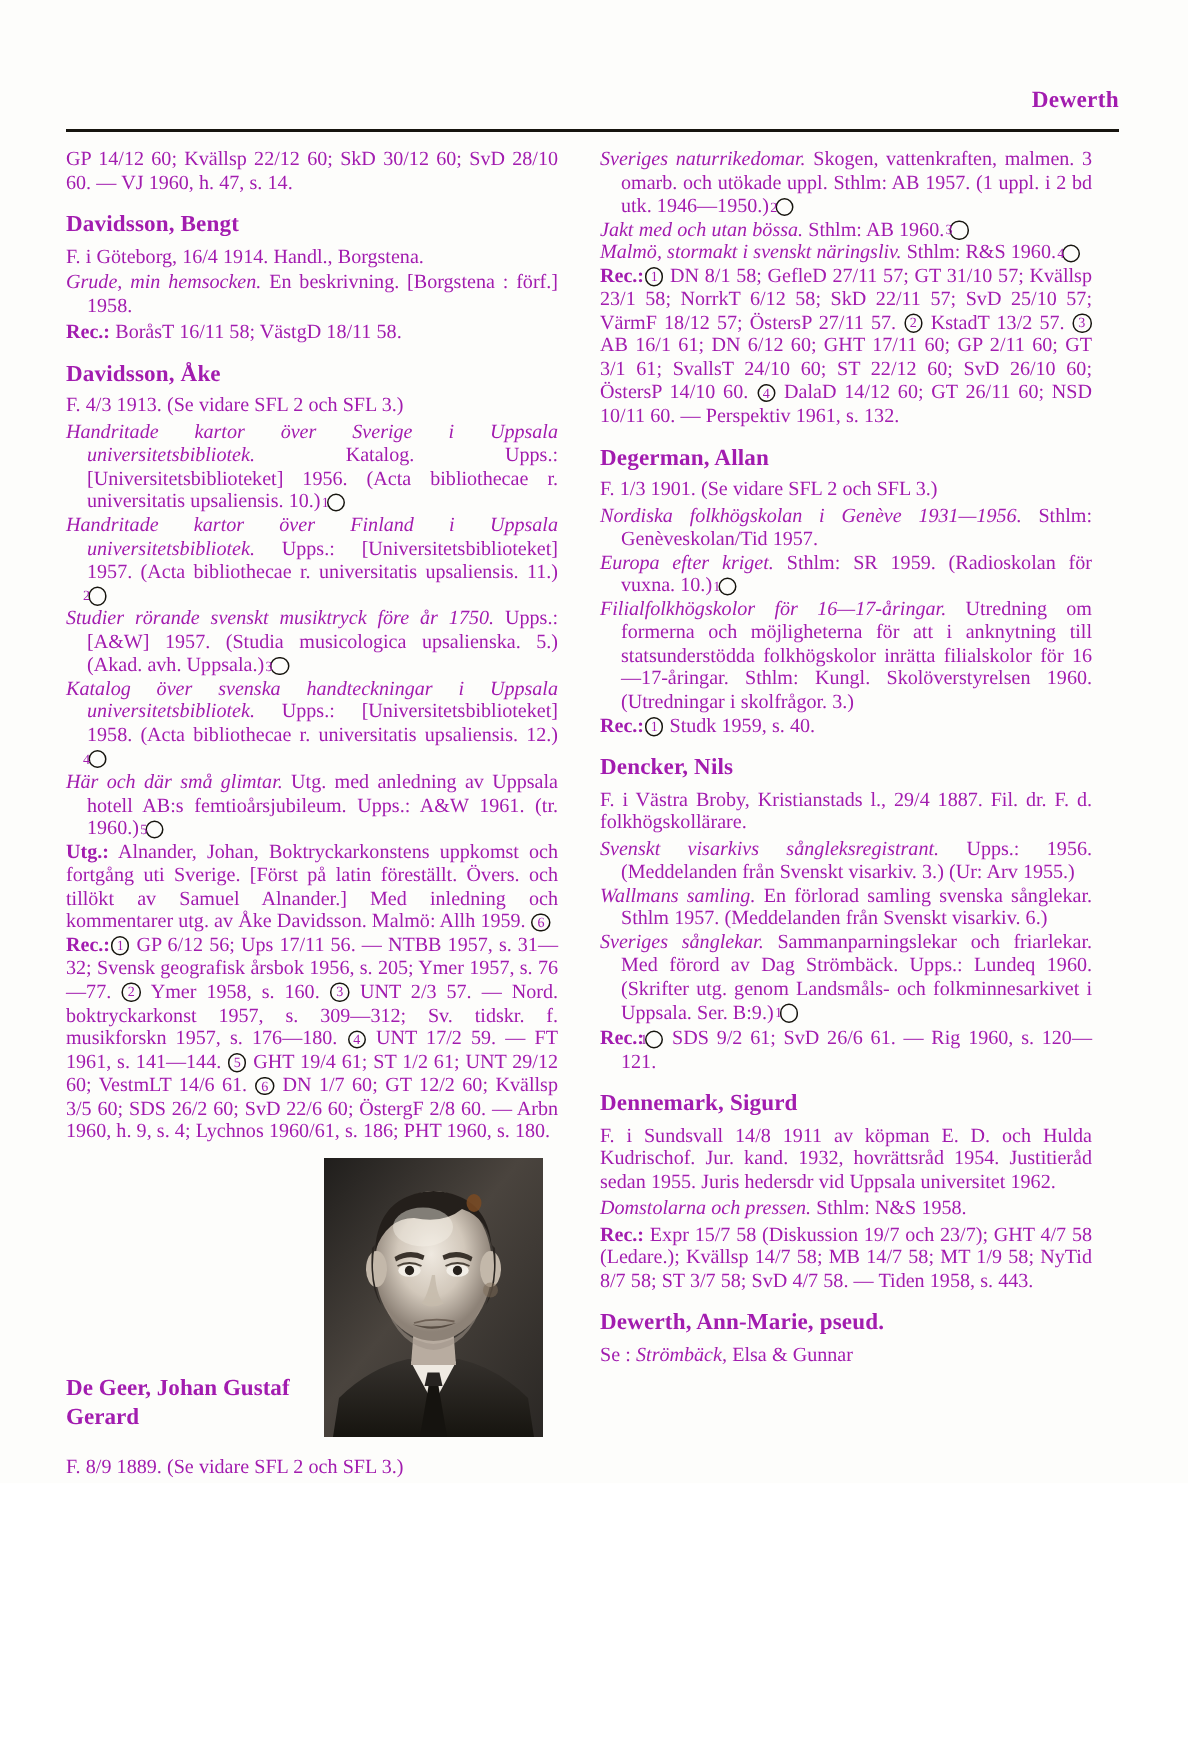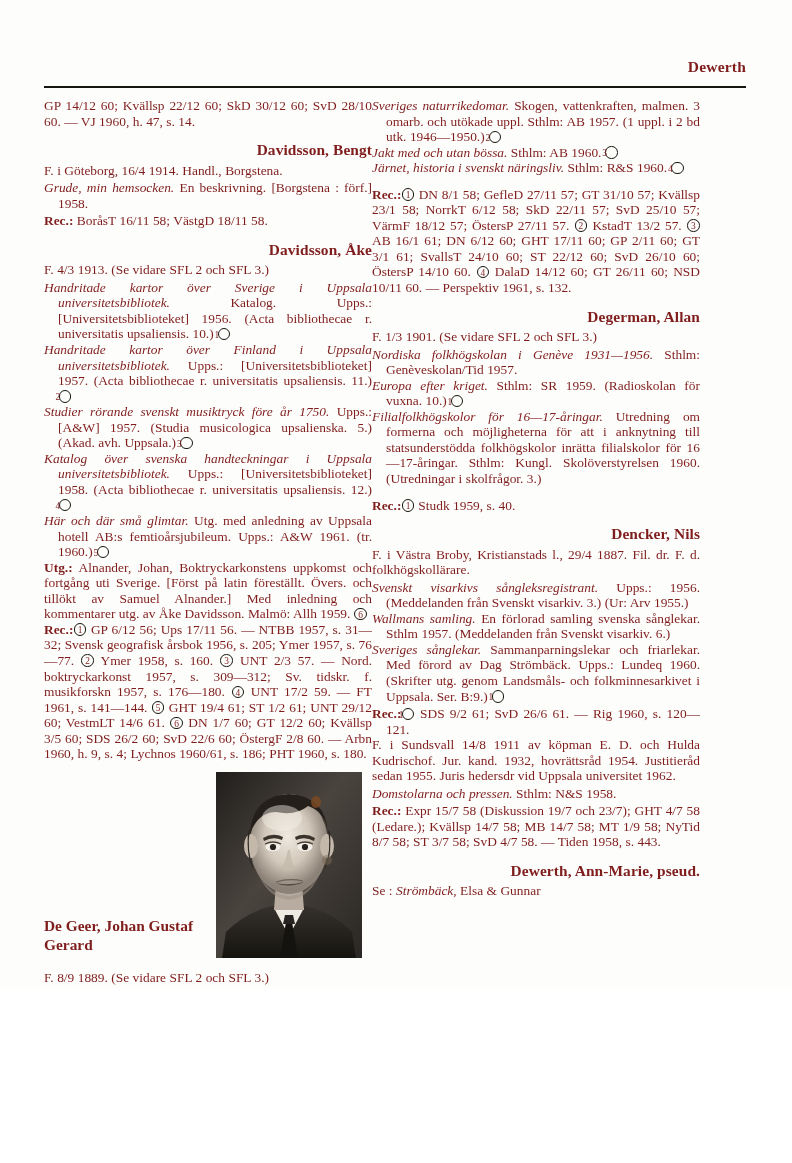--- a/index.html
+++ b/index.html
@@ -7,21 +7,21 @@
     margin: 0;
     padding: 0;
     background: #ffffff;
   }
   .page {
     position: relative;
     width: 792px;
     height: 989px;
     background: #fdfdfb;
     font-family: "Liberation Serif", "DejaVu Serif", serif;
-    color: #7f1d1d;
+    color: #a21caf;
     overflow: hidden;
     text-decoration: underline;
   }
   
   .running-head {
     position: absolute;
     left: 44px;
     top: 58px;
     width: 702px;
     text-align: right;
@@ -43,45 +43,45 @@
     left: 44px;
     top: 98px;
     width: 702px;
   }
   .col {
     position: absolute;
     top: 0;
     width: 328px;
   }
   .col-left  { left: 0px; }
-  .col-right { left: 328px; }
+  .col-right { left: 356px; }
 
   
   .p {
     font-size: 13.4px;
     line-height: 15.55px;
     text-align: justify;
     margin: 0 0 0 0;
     word-spacing: 0.1px;
     -webkit-hyphens: none;
     hyphens: none;
   }
   .p.hang {
     padding-left: 14px;
     text-indent: -14px;
   }
   .gap-s { margin-top: 2px; }
-  .gap-m { margin-top: 11px; }
+  .gap-m { margin-top: 0; }
 
   .entry-name {
     font-weight: bold;
     font-size: 15.4px;
     line-height: 18px;
     margin: 12px 0 3.5px 0;
-    text-align: right;
+    text-align: left;
     letter-spacing: 0.1px;
   }
   .ttl { font-style: italic; }
   .bld { font-weight: bold; }
 
   
   .circ {
     display: inline-block;
     border: 1.1px solid #17150f;
     border-radius: 50%;
@@ -240,38 +240,39 @@
       </div>
 
     </div>
 
     <div class="col col-right">
 
       <div class="p hang"><span class="ttl">Sveriges naturrikedomar.</span><span> Skogen, vattenkraften, malmen. 3 omarb. och utökade uppl. Sthlm: AB 1957. (1 uppl. i 2 bd utk. 1946—1950.) </span><span class="circ">2</span></div>
 
       <div class="p hang"><span class="ttl">Jakt med och utan bössa.</span><span> Sthlm: AB 1960. </span><span class="circ">3</span></div>
 
-      <div class="p hang"><span class="ttl">Järnet, historia i svenskt näringsliv.</span><span> Sthlm: R&amp;S 1960. </span><span class="circ">4</span></div>
+      <div class="p hang"><span class="ttl">Malmö, stormakt i svenskt näringsliv.</span><span> Sthlm: R&amp;S 1960. </span><span class="circ">4</span></div>
 
       <div class="p gap-m"><span class="bld">Rec.:</span><span class="circ">1</span><span> DN 8/1 58; GefleD 27/11 57; GT 31/10 57; Kvällsp 23/1 58; NorrkT 6/12 58; SkD 22/11 57; SvD 25/10 57; VärmF 18/12 57; ÖstersP 27/11 57. </span><span class="circ">2</span><span> KstadT 13/2 57. </span><span class="circ">3</span><span> AB 16/1 61; DN 6/12 60; GHT 17/11 60; GP 2/11 60; GT 3/1 61; SvallsT 24/10 60; ST 22/12 60; SvD 26/10 60; ÖstersP 14/10 60. </span><span class="circ">4</span><span> DalaD 14/12 60; GT 26/11 60; NSD 10/11 60. — Perspektiv 1961, s. 132.</span></div>
 
       <div class="entry-name">Degerman, Allan</div>
       <div class="p">F. 1/3 1901. (Se vidare SFL 2 och SFL 3.)</div>
       <div class="p hang gap-s"><span class="ttl">Nordiska folkhögskolan i Genève 1931—1956.</span><span> Sthlm: Genèveskolan/Tid 1957.</span></div>
       <div class="p hang"><span class="ttl">Europa efter kriget.</span><span> Sthlm: SR 1959. (Radioskolan för vuxna. 10.) </span><span class="circ">1</span></div>
       <div class="p hang"><span class="ttl">Filialfolkhögskolor för 16—17-åringar.</span><span> Utredning om formerna och möjligheterna för att i anknytning till statsunderstödda folkhögskolor inrätta filialskolor för 16—17-åringar. Sthlm: Kungl. Skolöverstyrelsen 1960. (Utredningar i skolfrågor. 3.)</span></div>
       <div class="p gap-m"><span class="bld">Rec.:</span><span class="circ">1</span><span> Studk 1959, s. 40.</span></div>
 
       <div class="entry-name">Dencker, Nils</div>
       <div class="p">F. i Västra Broby, Kristianstads l., 29/4 1887. Fil. dr. F. d. folkhögskollärare.</div>
       <div class="p hang gap-s"><span class="ttl">Svenskt visarkivs sångleksregistrant.</span><span> Upps.: 1956. (Meddelanden från Svenskt visarkiv. 3.) (Ur: Arv 1955.)</span></div>
       <div class="p hang"><span class="ttl">Wallmans samling.</span><span> En förlorad samling svenska sånglekar. Sthlm 1957. (Meddelanden från Svenskt visarkiv. 6.)</span></div>
       <div class="p hang"><span class="ttl">Sveriges sånglekar.</span><span> Sammanparningslekar och friarlekar. Med förord av Dag Strömbäck. Upps.: Lundeq 1960. (Skrifter utg. genom Landsmåls- och folkminnesarkivet i Uppsala. Ser. B:9.) </span><span class="circ">1</span></div>
       <div class="p hang gap-s"><span class="bld">Rec.:</span><span class="circ">1</span><span> SDS 9/2 61; SvD 26/6 61. — Rig 1960, s. 120—121.</span></div>
 
+      <div class="entry-name">Dennemark, Sigurd</div>
       <div class="p">F. i Sundsvall 14/8 1911 av köpman E. D. och Hulda Kudrischof. Jur. kand. 1932, hovrättsråd 1954. Justitieråd sedan 1955. Juris hedersdr vid Uppsala universitet 1962.</div>
       <div class="p hang gap-s"><span class="ttl">Domstolarna och pressen.</span><span> Sthlm: N&amp;S 1958.</span></div>
       <div class="p gap-s"><span class="bld">Rec.:</span><span> Expr 15/7 58 (Diskussion 19/7 och 23/7); GHT 4/7 58 (Ledare.); Kvällsp 14/7 58; MB 14/7 58; MT 1/9 58; NyTid 8/7 58; ST 3/7 58; SvD 4/7 58. — Tiden 1958, s. 443.</span></div>
 
       <div class="entry-name">Dewerth, Ann-Marie, pseud.</div>
       <div class="p"><span>Se :</span> <span class="ttl">Strömbäck,</span><span> Elsa &amp; Gunnar</span></div>
 
     </div>
   </div>
 

